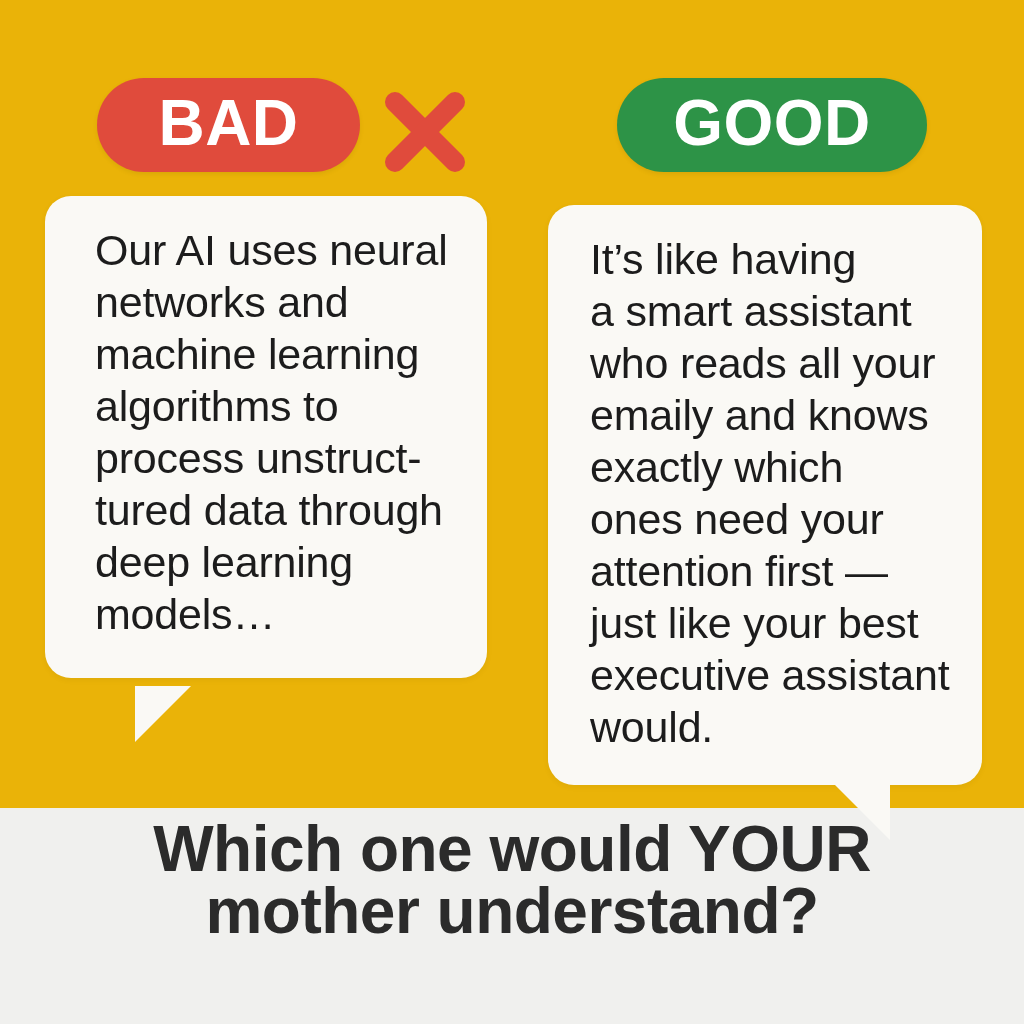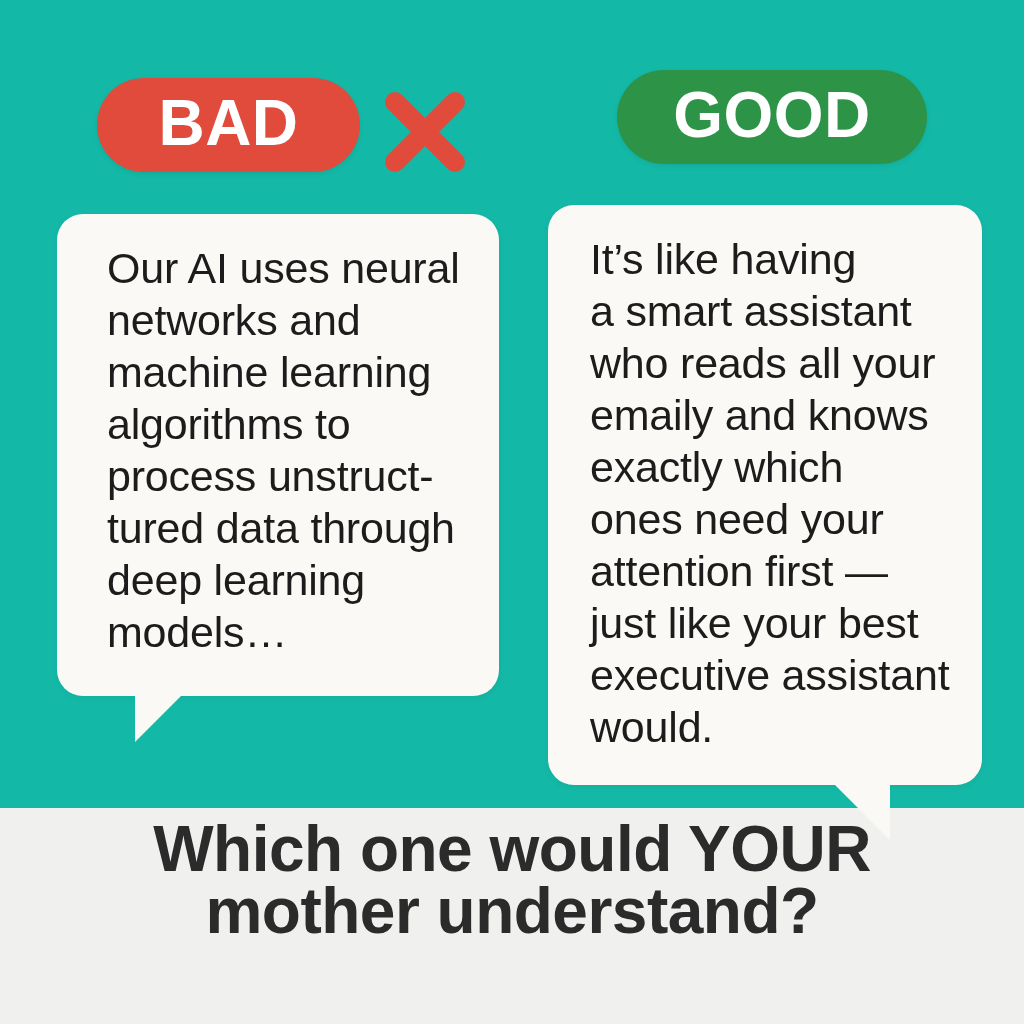--- a/index.html
+++ b/index.html
@@ -10,21 +10,21 @@
     width: 1024px;
     height: 1024px;
     background: #F0F0EE;
     font-family: "Liberation Sans", sans-serif;
     overflow: hidden;
   }
   #canvas {
     position: relative;
     width: 1024px;
     height: 808px;
-    background: #14b8a6;
+    background: #eab308;
   }
 
   
   .badge {
     position: absolute;
     display: flex;
     align-items: center;
     justify-content: center;
     border-radius: 999px;
     box-shadow: 0 2px 5px rgba(0,0,0,0.07);
@@ -41,21 +41,21 @@
   }
   #badge-bad {
     left: 97px;
     top: 78px;
     width: 263px;
     height: 94px;
     background: #E04B3C;
   }
   #badge-good {
     left: 617px;
-    top: 70px;
+    top: 78px;
     width: 310px;
     height: 94px;
     background: #2D9347;
   }
 
   
   #cross-mark {
     position: absolute;
     left: 382px;
     top: 89px;
@@ -77,24 +77,23 @@
     top: 28px;
     right: 18px;
     font-size: 43px;
     line-height: 52px;
     color: #1C1C1C;
     white-space: pre-line;
     letter-spacing: -0.2px;
   }
   #bubble-bad {
     left: 45px;
-    top: 214px;
+    top: 196px;
     width: 442px;
     height: 482px;
-    margin-left: 12px;
   }
   #bubble-good {
     left: 548px;
     top: 205px;
     width: 434px;
     height: 580px;
   }
   #bubble-good .bubble-text {
     left: 42px;
   }

